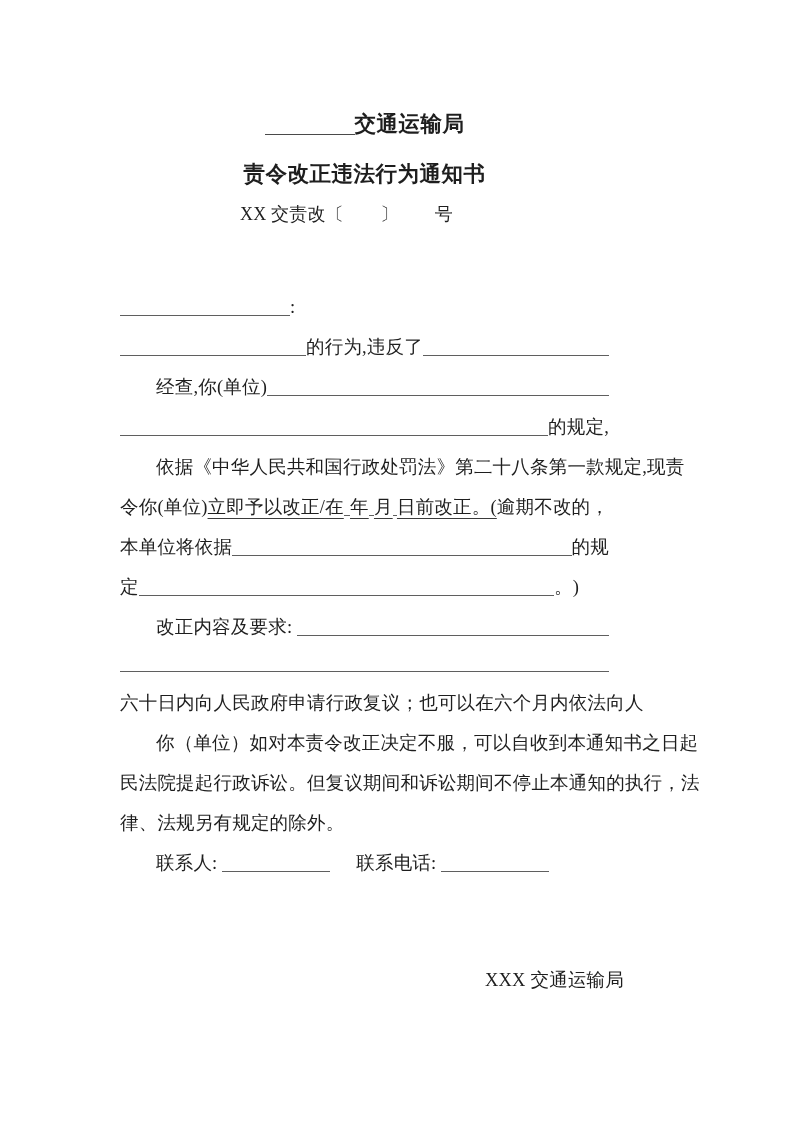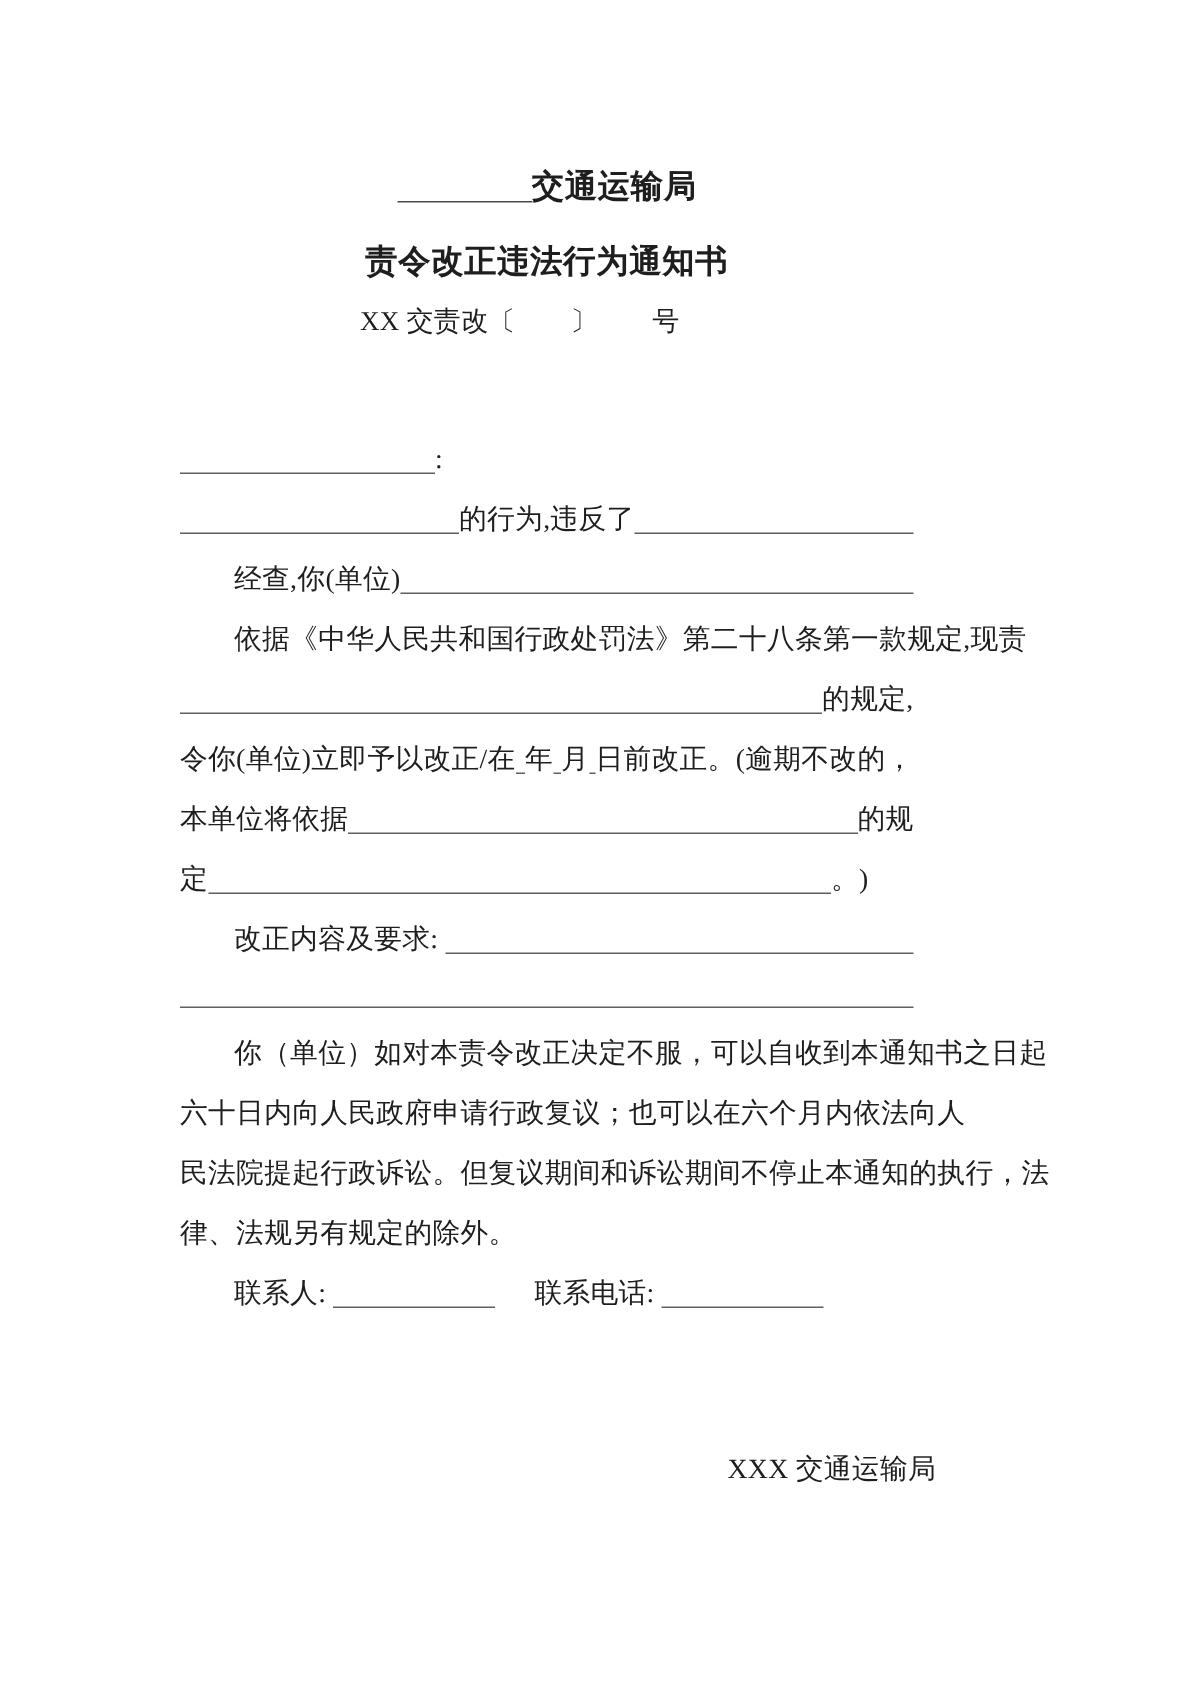--- a/index.html
+++ b/index.html
@@ -23,20 +23,21 @@
     height: 40px;
     padding-bottom: 7px;
   }
   .txt {
     white-space: pre;
     line-height: 1;
     font-size: 18.5px;
     letter-spacing: 0.2px;
   }
   .u {
+    text-decoration: underline;
     text-underline-offset: 5px;
     text-decoration-thickness: 1px;
     text-decoration-color: #3a3a3a;
   }
   .blank {
     border-bottom: 1.4px solid #5f5f5f;
     height: 2px;
   }
   .grow { flex: 1 1 auto; }
   .spacer { height: 2px; }
@@ -107,27 +108,27 @@
 
   <div class="line">
     <span class="blank grow"></span>
       <span class="txt">的行为,违反了</span>
       <span class="blank grow"></span>
   </div>
   <div class="line indent">
     <span class="txt">经查,你(单位)</span>
       <span class="blank grow"></span>
   </div>
-  <div class="line indent">
-    <span class="txt">依据《中华人民共和国行政处罚法》第二十八条第一款规定,现责</span>
-  </div>
-
   <div class="line">
     <span class="blank grow"></span>
       <span class="txt">的规定,</span>
+  </div>
+
+  <div class="line indent">
+    <span class="txt">依据《中华人民共和国行政处罚法》第二十八条第一款规定,现责</span>
   </div>
   <div class="line">
     <span class="txt">令你(单位)</span>
       <span class="txt u">立即予以改正/在</span>
       <span class="blank w38"></span>
       <span class="txt u">年</span>
       <span class="blank w32"></span>
       <span class="txt u">月</span>
       <span class="blank w26"></span>
       <span class="txt u">日前改正。(</span>
@@ -145,29 +146,29 @@
   </div>
 
   <div class="line indent">
     <span class="txt">改正内容及要求: </span>
       <span class="blank grow"></span>
   </div>
   <div class="line rule-line">
     <span class="blank grow"></span>
   </div>
 
-  <div class="line indent">
-    <span class="txt">你（单位）如对本责令改正决定不服，可以自收到本通知书之日起</span>
-  </div>
   <div class="line">
     <span class="txt">六十日内向</span>
       <span class="blank w28"></span>
       <span class="txt">人民政府申请行政复议；也可以在六个月内依法向</span>
       <span class="blank w28"></span>
       <span class="txt">人</span>
+  </div>
+  <div class="line indent">
+    <span class="txt">你（单位）如对本责令改正决定不服，可以自收到本通知书之日起</span>
   </div>
   <div class="line">
     <span class="txt">民法院提起行政诉讼。但复议期间和诉讼期间不停止本通知的执行，法</span>
   </div>
   <div class="line">
     <span class="txt">律、法规另有规定的除外。</span>
   </div>
 
   <div class="line indent">
     <span class="txt">联系人: </span>

